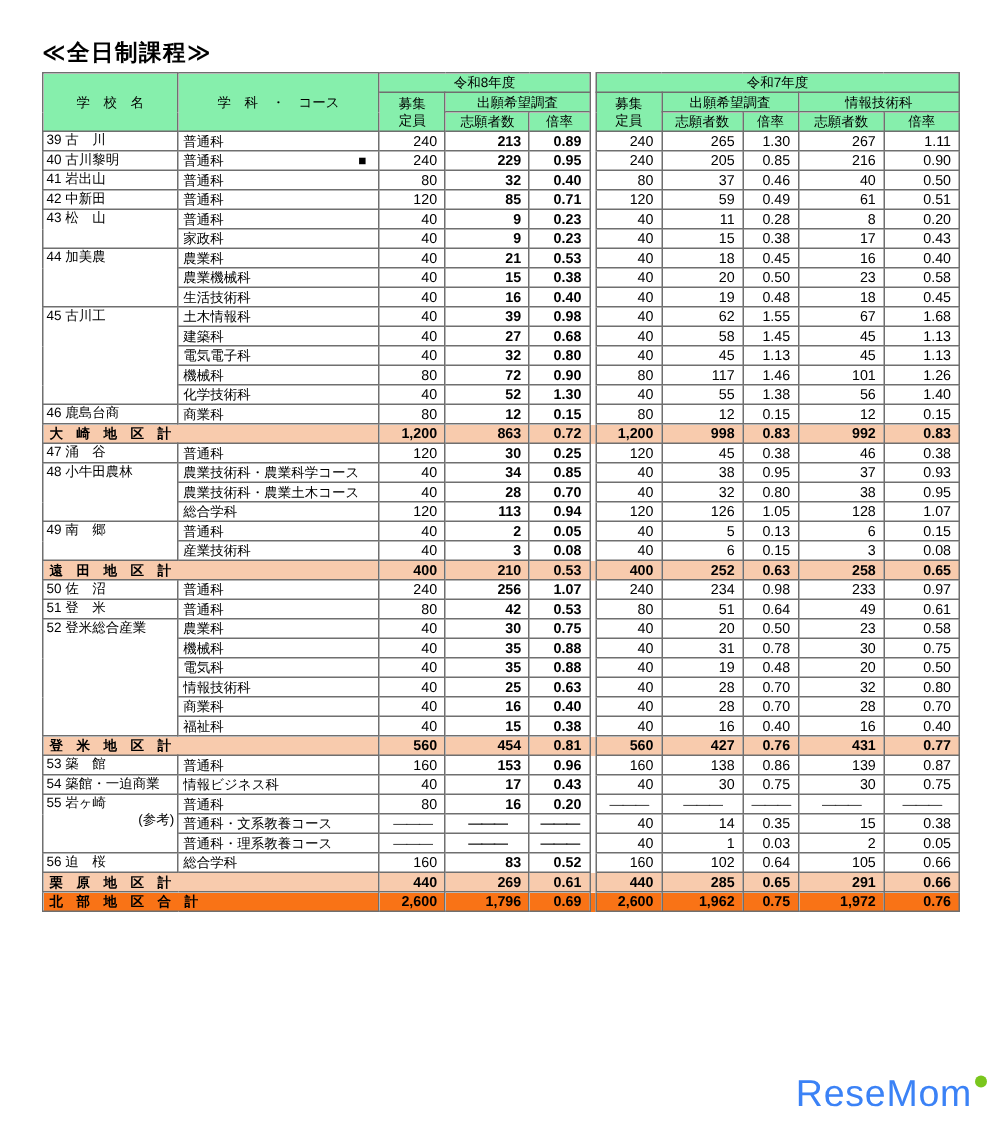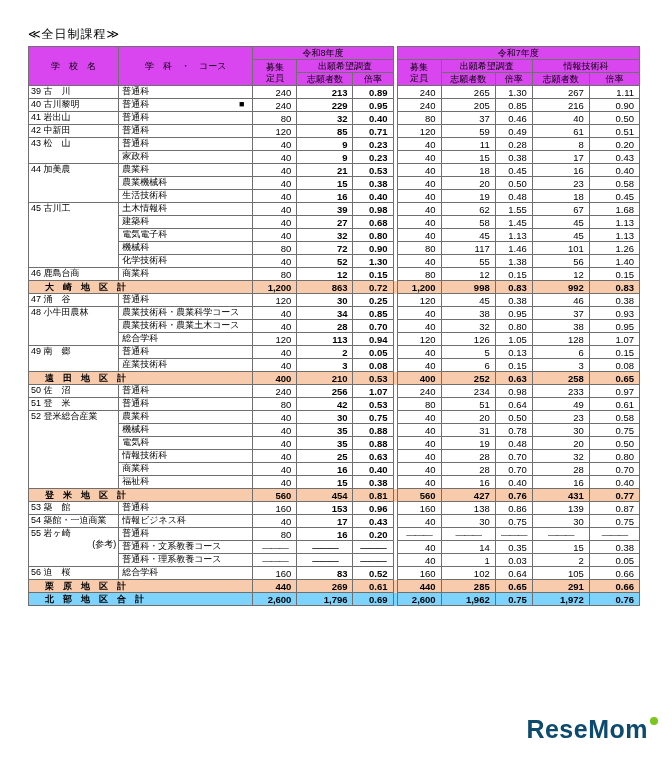--- a/index.html
+++ b/index.html
@@ -5,41 +5,41 @@
   * { margin:0; padding:0; box-sizing:border-box; }
   html,body { background:#ffffff; }
   body { font-family:"Liberation Sans","DejaVu Sans",sans-serif; color:#000; }
   .page { width:672px; height:758px; background:#ffffff; position:relative; padding:26px 14px 0 28px; overflow:hidden; }
 
   .top { display:flex; align-items:flex-start; margin-bottom:9px; }
   .title { flex:1; font-size:13px; font-weight:bold; padding-left:30px; padding-top:6px; letter-spacing:0.3px; white-space:nowrap; }
   .meta { width:160px; text-align:right; font-size:9px; line-height:1.95; padding-right:2px; }
   .meta .org { font-weight:bold; }
 
-  .section { font-size:12px; font-weight:normal; margin-bottom:3px; letter-spacing:1px; }
+  .section { font-size:15px; font-weight:bold; margin-bottom:3px; letter-spacing:1px; }
 
   table { border-collapse:collapse; table-layout:fixed; width:612px; font-size:9px; }
   th, td { border:1px solid #6f6f6f; height:13px; line-height:11px; padding:0 2px; overflow:hidden; white-space:nowrap; }
-  thead th { text-align:center; font-weight:normal; background:#d946ef; }
+  thead th { text-align:center; font-weight:normal; background:#86efac; }
   .stack { display:inline-block; width:20px; word-break:break-all; white-space:normal; line-height:11px; }
 
   td.num { text-align:right; padding-right:5px; font-size:9.5px; }
   td.dash { text-align:center; padding:0; letter-spacing:-1px; color:#333; }
   td.school { text-align:left; vertical-align:top; padding-left:2px; white-space:nowrap; }
   .note { display:block; padding-left:13px;text-align:right; }
-  td.dept { text-align:left; padding-left:3px;font-family:Liberation Mono, monospace; }
+  td.dept { text-align:left; padding-left:3px; }
   .mark { float:right; margin-right:6px; }
   .bold { font-weight:bold; }
-  td.label { text-align:left; padding-left:16px; font-weight:bold; }
+  td.label { text-align:left; padding-left:4px; font-weight:bold; }
 
   tr.district td { background:#f8cbad; font-weight:bold; }
-  tr.grand td { background:#7dd3fc; font-weight:bold; }
+  tr.grand td { background:#f97316; font-weight:bold; }
   td.spacer, th.spacer { border-top:none; border-bottom:none; background:#fff; padding:0; }
 
-  .watermark { position:absolute; right:14px; bottom:14px; font-size:25px; font-weight:bold; color:#0c4a6e; letter-spacing:0.5px; }
+  .watermark { position:absolute; right:14px; bottom:14px; font-size:25px; font-weight:normal; color:#3b82f6; letter-spacing:0.5px; }
   .wm-dot { display:inline-block; width:8px; height:8px; border-radius:50%; background:#7ac61d; vertical-align:top; margin:2px 0 0 2px; }
 </style>
 </head>
 <body>
 
 <div class="page">
 
 
   <div class="section">≪全日制課程≫</div>
 

